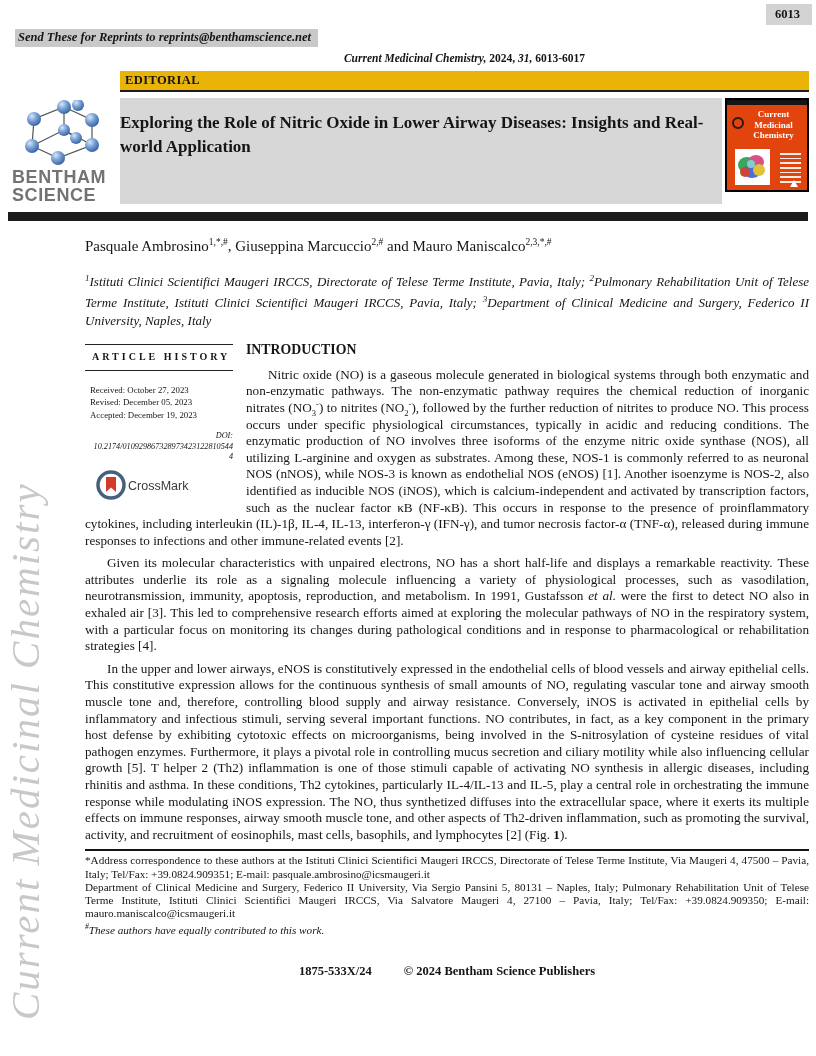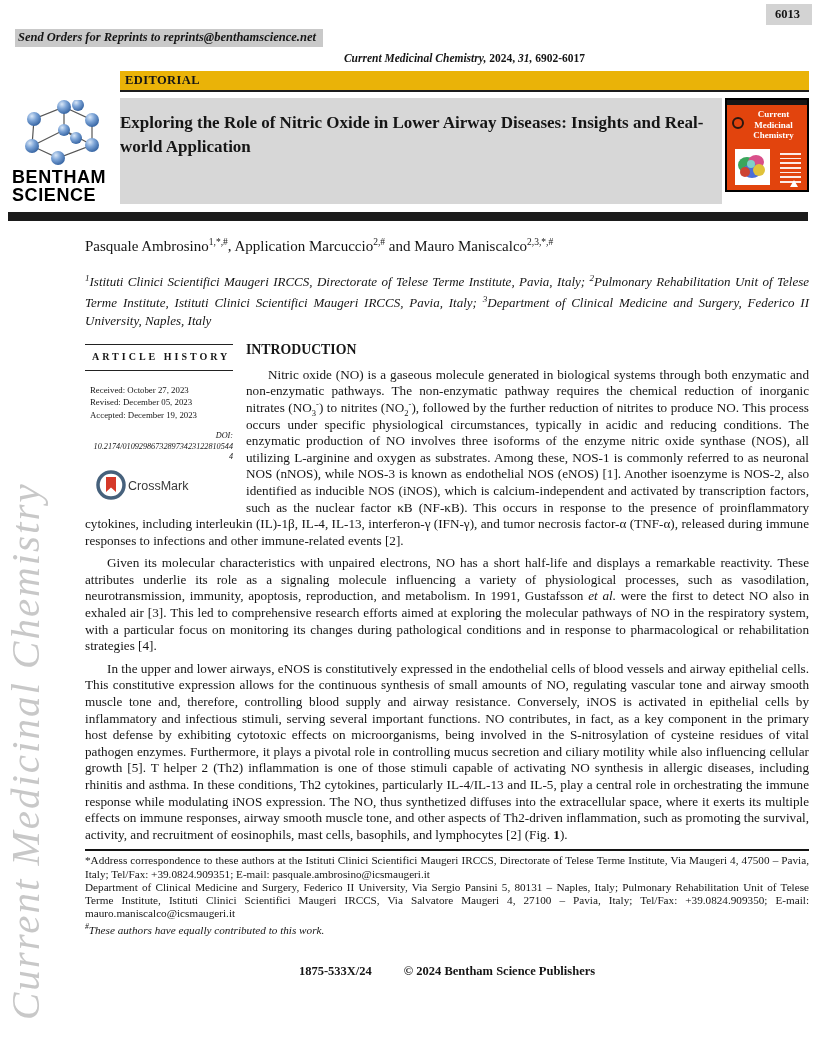--- a/index.html
+++ b/index.html
@@ -14,21 +14,21 @@
            font-size:12.5px;padding:1px 7px 2px 3px;}
   .citation{margin:5px 7px 0 120px;text-align:center;font-size:11.5px;font-weight:bold;}
   .citation .it{font-style:italic;}
   .editorial-bar{margin:7px 7px 0 120px;background:#eab308;border-bottom:2px solid #1c1c1c;
                  font-weight:bold;font-size:12.5px;padding:2px 0 2px 5px;letter-spacing:.4px;}
 
   
   .header-row{margin:6px 7px 0 12px;display:flex;align-items:stretch;}
   .logo{width:106px;display:flex;flex-direction:column;align-items:flex-start;padding-top:2px;}
   .logo svg{width:96px;height:66px;display:block;margin-left:4px;}
-  .logo-text{color:#000000;font-family:"Liberation Sans",sans-serif;font-weight:bold;
+  .logo-text{color:#737373;font-family:"Liberation Sans",sans-serif;font-weight:bold;
              font-size:18px;line-height:18px;letter-spacing:.6px;margin-top:2px;}
   .title-box{flex:1;background:#d7d7d7;margin-left:2px;padding:13px 16px 12px 0;}
   .title-box h1{margin:0;font-size:17px;line-height:24px;font-weight:bold;}
   .cover{width:84px;height:94px;margin-left:3px;position:relative;background:#e2440d;
          border:2px solid #000;box-sizing:border-box;flex:none;}
   .cover-topstrip{position:absolute;top:0;left:0;right:0;height:5px;background:#151515;}
   .cover-title{position:absolute;top:9px;left:16px;right:3px;text-align:center;color:#ffffff;
                font-weight:bold;font-size:9px;line-height:10.5px;}
   .cover-emblem{position:absolute;top:17px;left:5px;width:8px;height:8px;border-radius:50%;
                 border:2px solid #2a1710;background:#e2440d;}
@@ -77,25 +77,25 @@
                     letter-spacing:2px;white-space:nowrap;}
 </style>
 </head>
 <body>
 
 <div class="page">
 
   <div class="pagenum">6013</div>
 
   <div class="reprint-wrap">
-    <span class="reprint">Send Orders for Reprints to reprints@benthamscience.net</span>
+    <span class="reprint">Send These for Reprints to reprints@benthamscience.net</span>
   </div>
 
   <div class="citation">
-    <span class="it">Current Medicinal Chemistry,</span><span> 2024, </span><span class="it">31,</span><span> 6902-6017</span>
+    <span class="it">Current Medicinal Chemistry,</span><span> 2024, </span><span class="it">31,</span><span> 6013-6017</span>
   </div>
 
   <div class="editorial-bar">
     <span>EDITORIAL</span>
   </div>
 
   <div class="header-row">
     <div class="logo">
       <svg viewBox="0 0 96 66">
         <defs>
@@ -160,21 +160,21 @@
           <div></div>
           <div></div>
       </div>
       <div class="cover-mark"></div>
     </div>
   </div>
 
   <div class="black-bar"></div>
 
   <div class="authors">
-    <span>Pasquale Ambrosino</span><sup>1,*,#</sup><span>, </span><span>Application Marcuccio</span><sup>2,#</sup><span> and </span><span>Mauro Maniscalco</span><sup>2,3,*,#</sup>
+    <span>Pasquale Ambrosino</span><sup>1,*,#</sup><span>, </span><span>Giuseppina Marcuccio</span><sup>2,#</sup><span> and </span><span>Mauro Maniscalco</span><sup>2,3,*,#</sup>
   </div>
 
   <div class="affiliations">
     <sup>1</sup><span>Istituti Clinici Scientifici Maugeri IRCCS, Directorate of Telese Terme Institute, Pavia, Italy; </span><sup>2</sup><span>Pulmonary Rehabilitation Unit of Telese Terme Institute, Istituti Clinici Scientifici Maugeri IRCCS, Pavia, Italy; </span><sup>3</sup><span>Department of Clinical Medicine and Surgery, Federico II University, Naples, Italy</span>
   </div>
 
   <div class="content">
 
     <aside class="history-box">
       <hr class="hb-rule">

